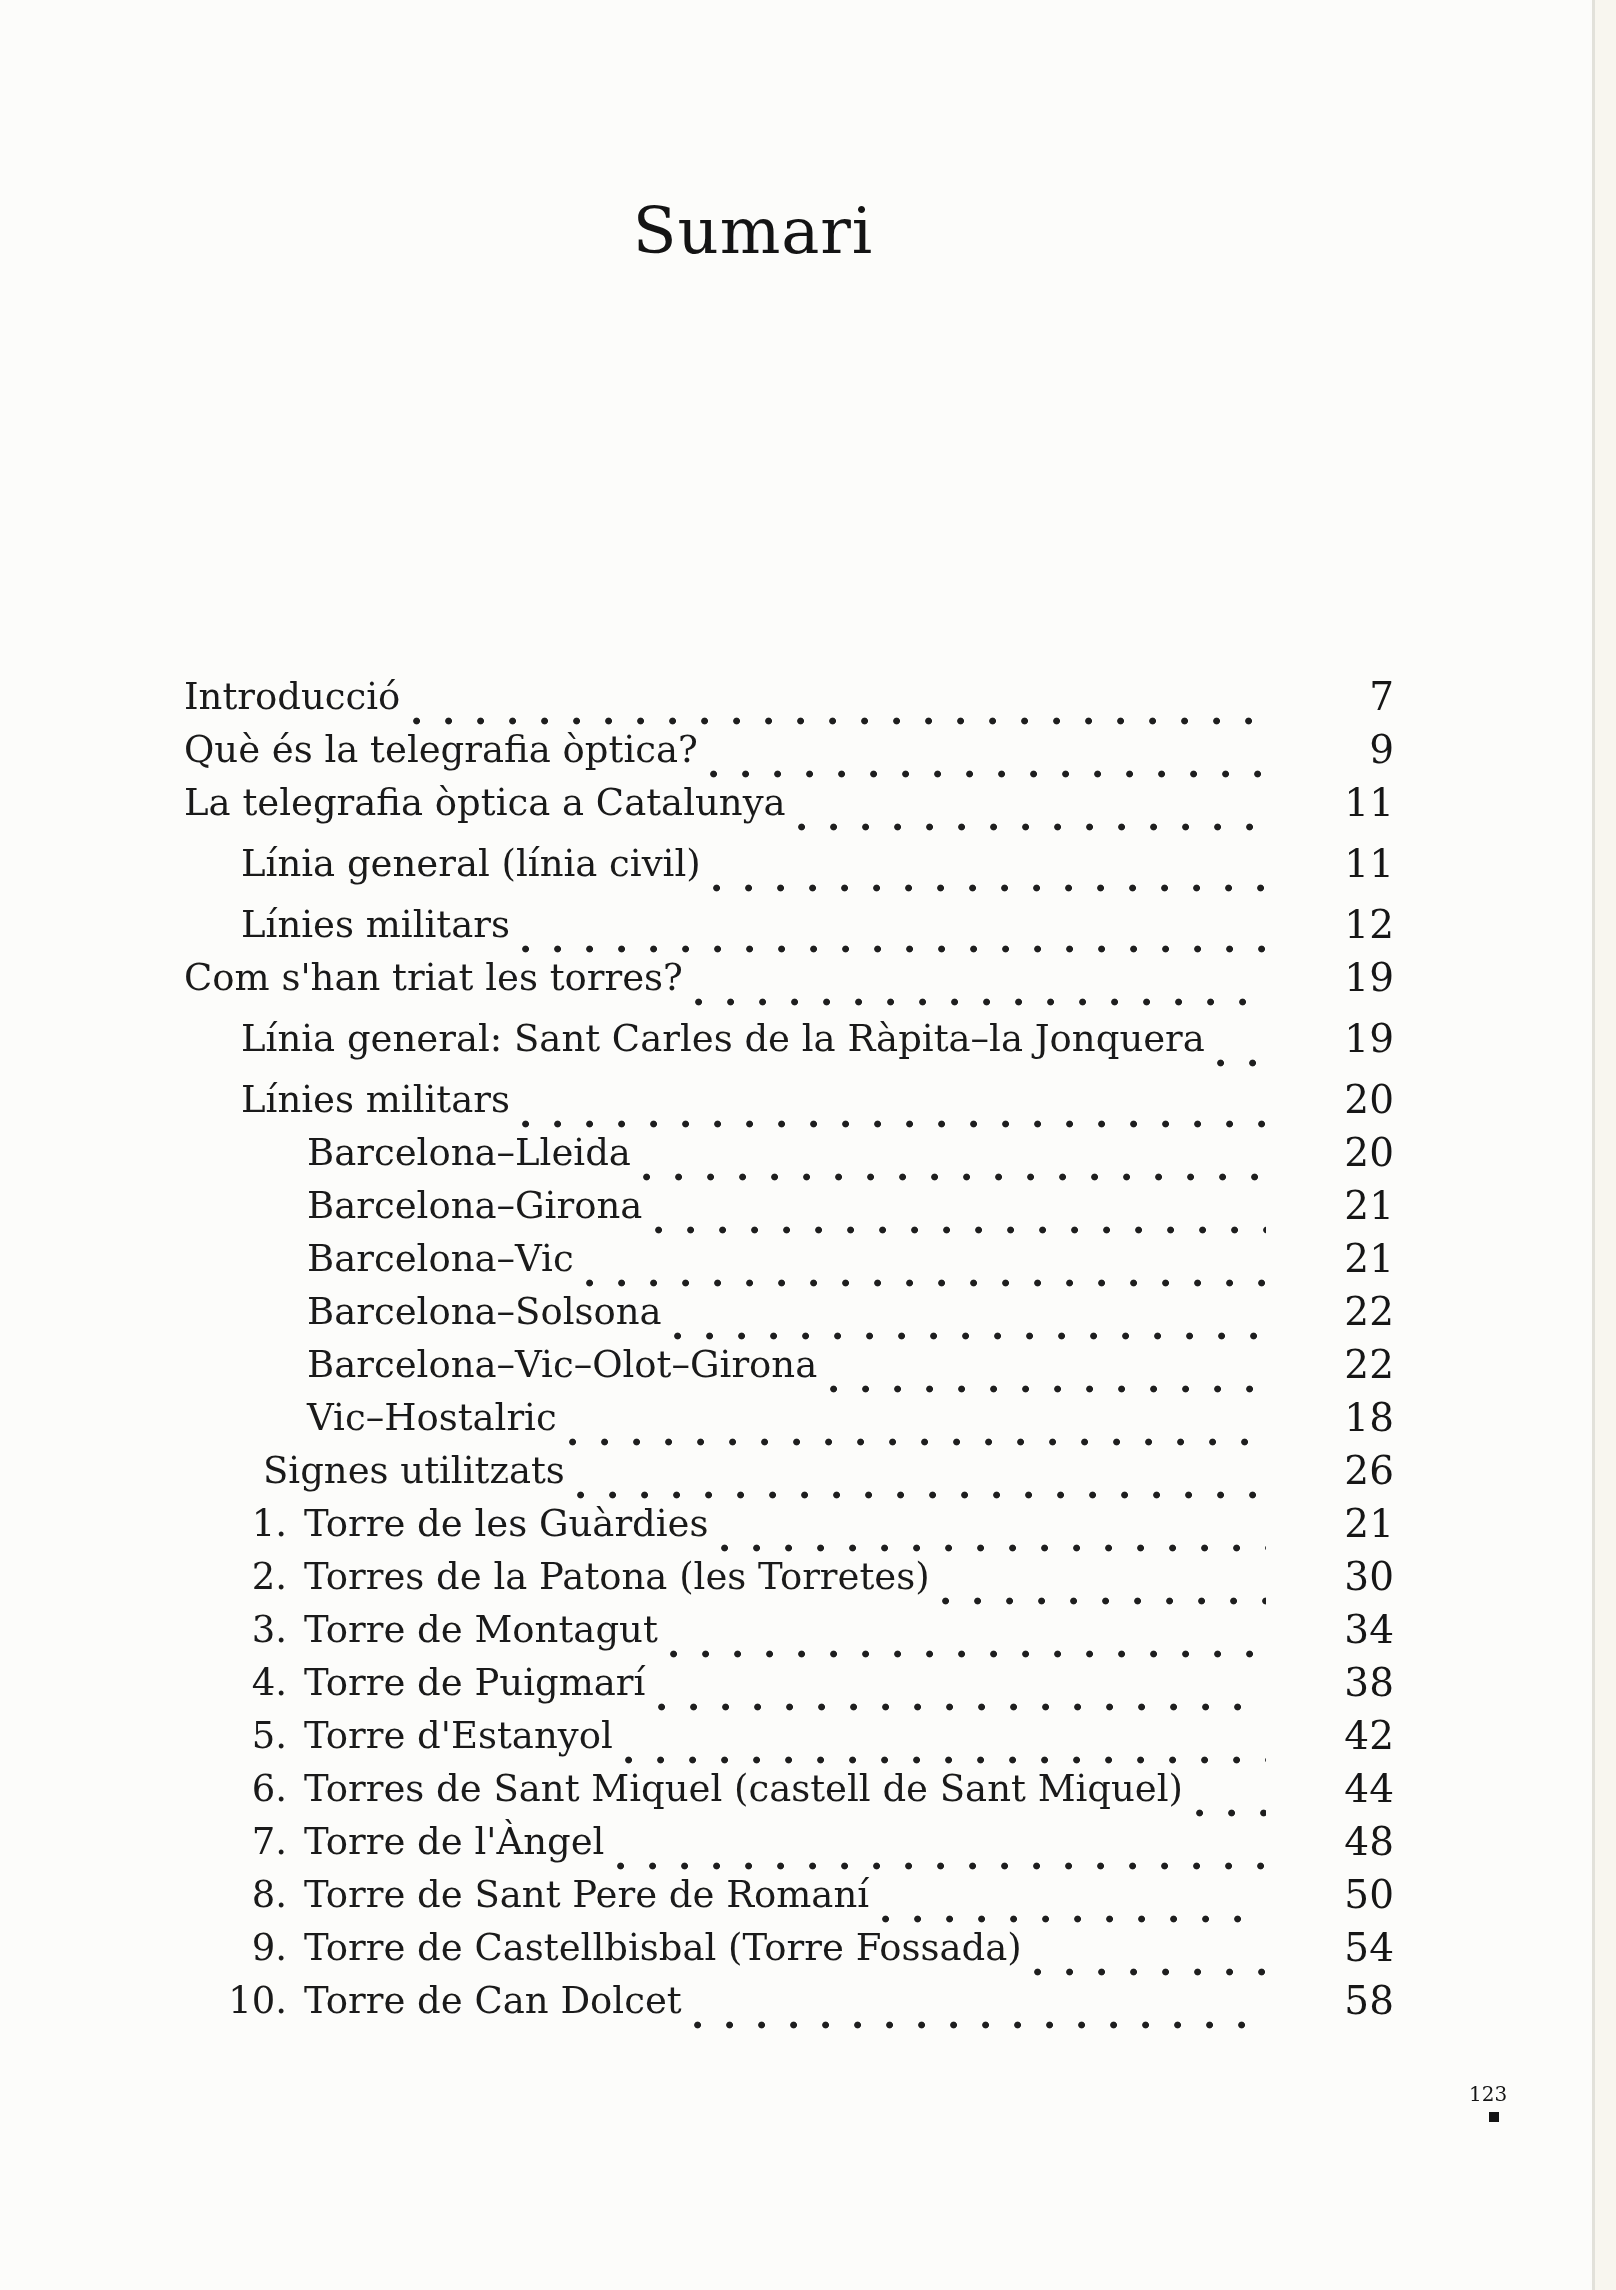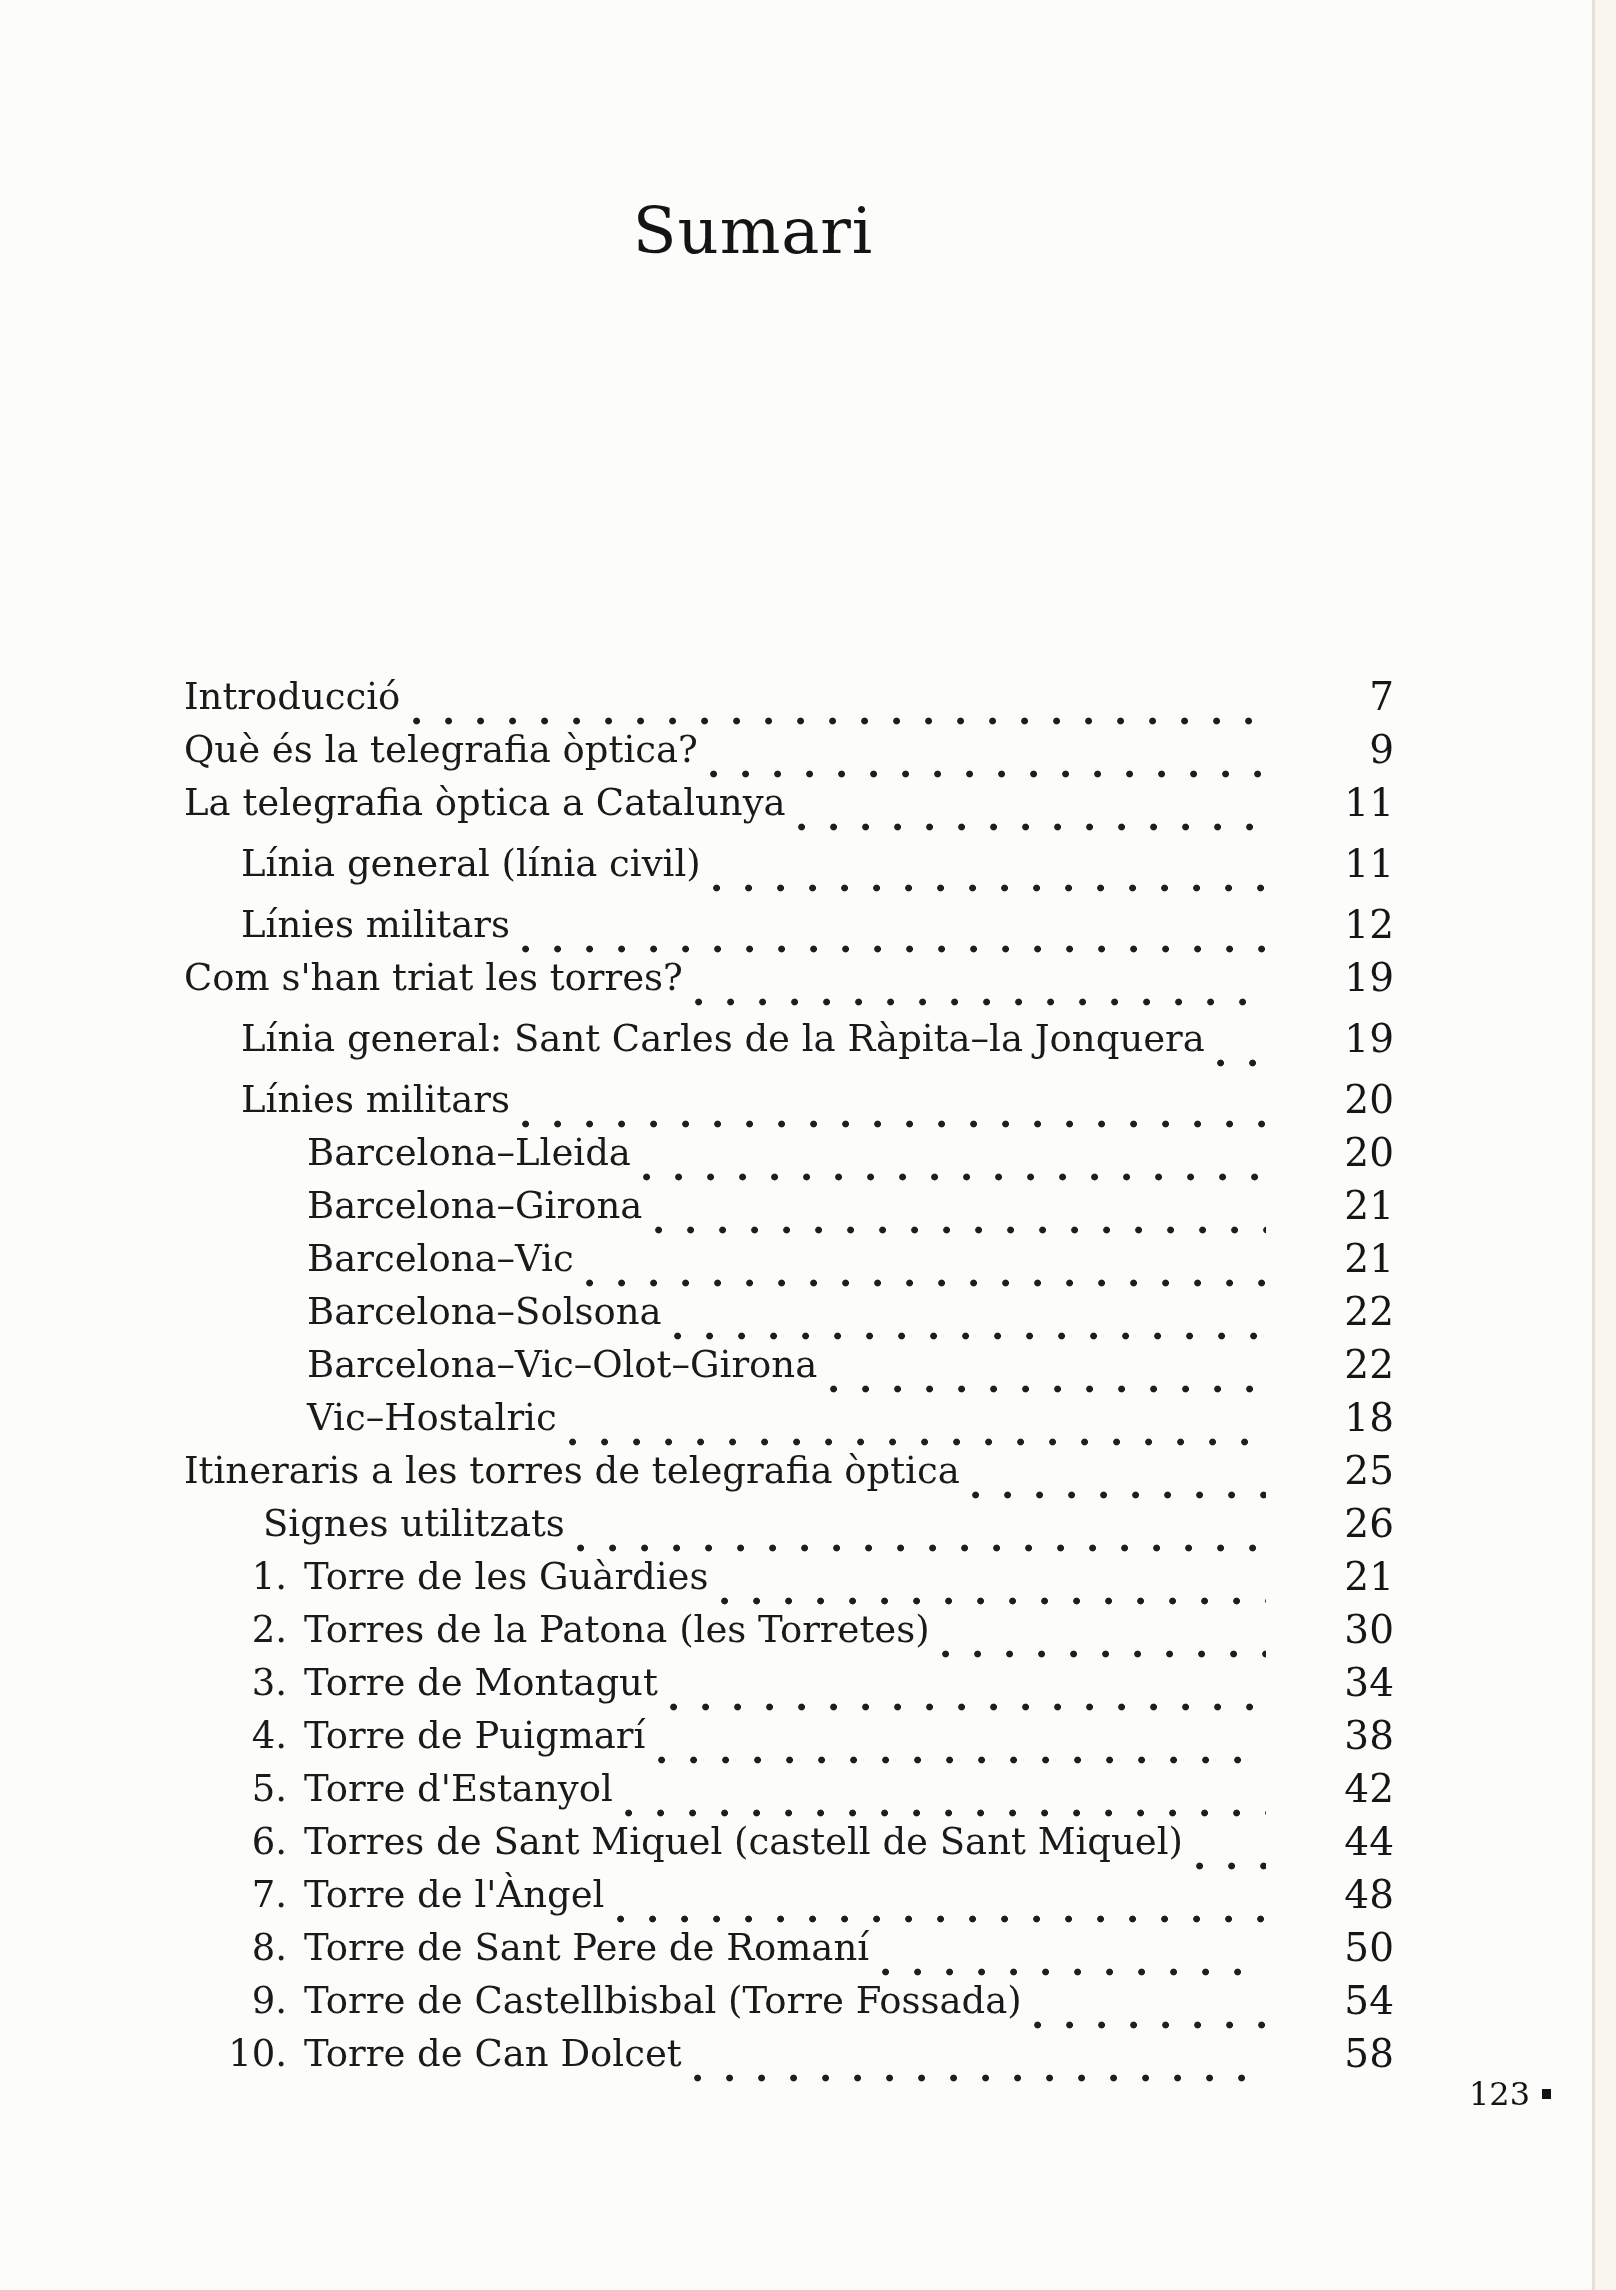--- a/index.html
+++ b/index.html
@@ -50,22 +50,22 @@
     margin:0 23px 0 12.5px;
     position:relative;top:1.8px;
     background-image:radial-gradient(circle at 3.6px 4px,#1e1e1e 3px,rgba(0,0,0,0) 3.8px);
     background-size:32px 8px;
     background-repeat:repeat-x;
     background-position:left bottom;
   }
   .toc-page{flex:0 0 105px;text-align:right;font-size:39px;color:#161616;}
   .footer-page{
     position:absolute;left:1469px;top:2076px;
-    font-size:32px;line-height:36px;color:#141414;
-    display:flex;align-items:center;
+    font-size:20px;line-height:36px;color:#141414;
+    display:flex;align-items:center;flex-direction:column;
   }
   .footer-square{
     width:9.8px;height:9.8px;background:#141414;
     margin-left:11.6px;display:inline-block;
   }
 </style>
 </head>
 <body>
 
 <div class="page">
@@ -154,25 +154,20 @@
       <span class="toc-dots"></span>
       <span class="toc-page">22</span>
     </div>
 
     <div class="toc-row ind-2">
       <span class="toc-label">Vic–Hostalric</span>
       <span class="toc-dots"></span>
       <span class="toc-page">18</span>
     </div>
 
-    <div class="toc-row">
-      <span class="toc-label">Itineraris a les torres de telegrafia òptica</span>
-      <span class="toc-dots"></span>
-      <span class="toc-page">25</span>
-    </div>
 
     <div class="toc-row ind-s">
       <span class="toc-label">Signes utilitzats</span>
       <span class="toc-dots"></span>
       <span class="toc-page">26</span>
     </div>
 
     <div class="toc-row">
       <span class="toc-num">1.</span>
       <span class="toc-label num-gap">Torre de les Guàrdies</span>

